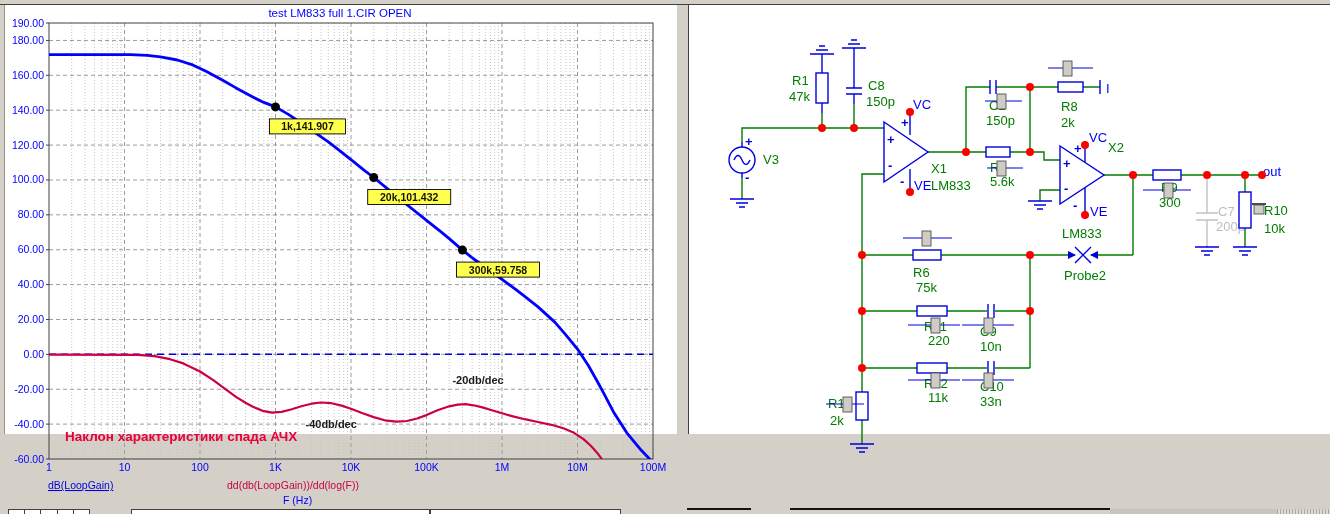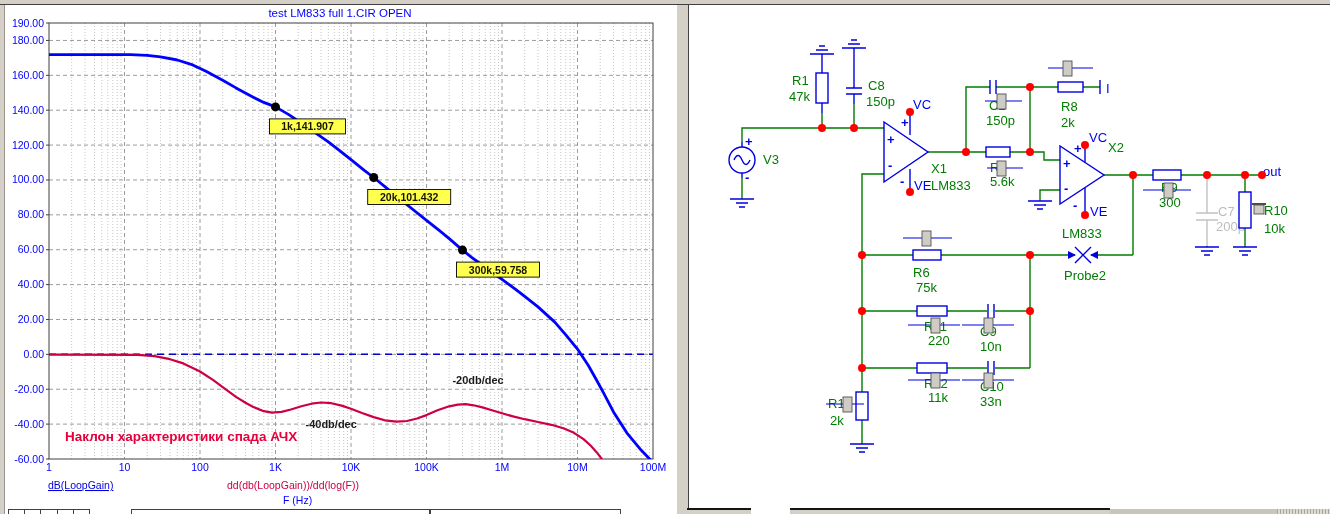--- a/index.html
+++ b/index.html
@@ -1,17 +1,17 @@
 <!DOCTYPE html>
 <html><head>
 <meta charset="utf-8">
 <style>
   html,body{margin:0;padding:0;width:1330px;height:514px;overflow:hidden;background:#D4D0C8;
     font-family:"Liberation Sans",sans-serif;}
-  #stage{position:relative;width:1330px;height:514px;}
+  #stage{position:relative;width:1330px;height:434px;}
   .win{position:absolute;top:5px;bottom:0;background:#fff;}
   #win-left{left:4px;width:672px;border-left:1px solid #9a968e;border-right:1px solid #404040;}
   #win-right{left:688px;width:642px;border-left:1px solid #404040;}
   #topbar{position:absolute;left:0;top:0;width:1330px;height:4px;background:#D4D0C8;border-bottom:1px solid #404040;}
   #divider{position:absolute;left:677px;top:5px;bottom:0;width:11px;background:#D4D0C8;}
   svg{position:absolute;left:0;top:0;}
   svg text{font-family:"Liberation Sans",sans-serif;}
   .schx text{font-size:13px;}
   text.g{fill:#007C00;} text.bl{fill:#0000F0;} text.gr{fill:#BDBDBD;}
   .w{stroke:#007C00;fill:none;stroke-width:1.4;}

